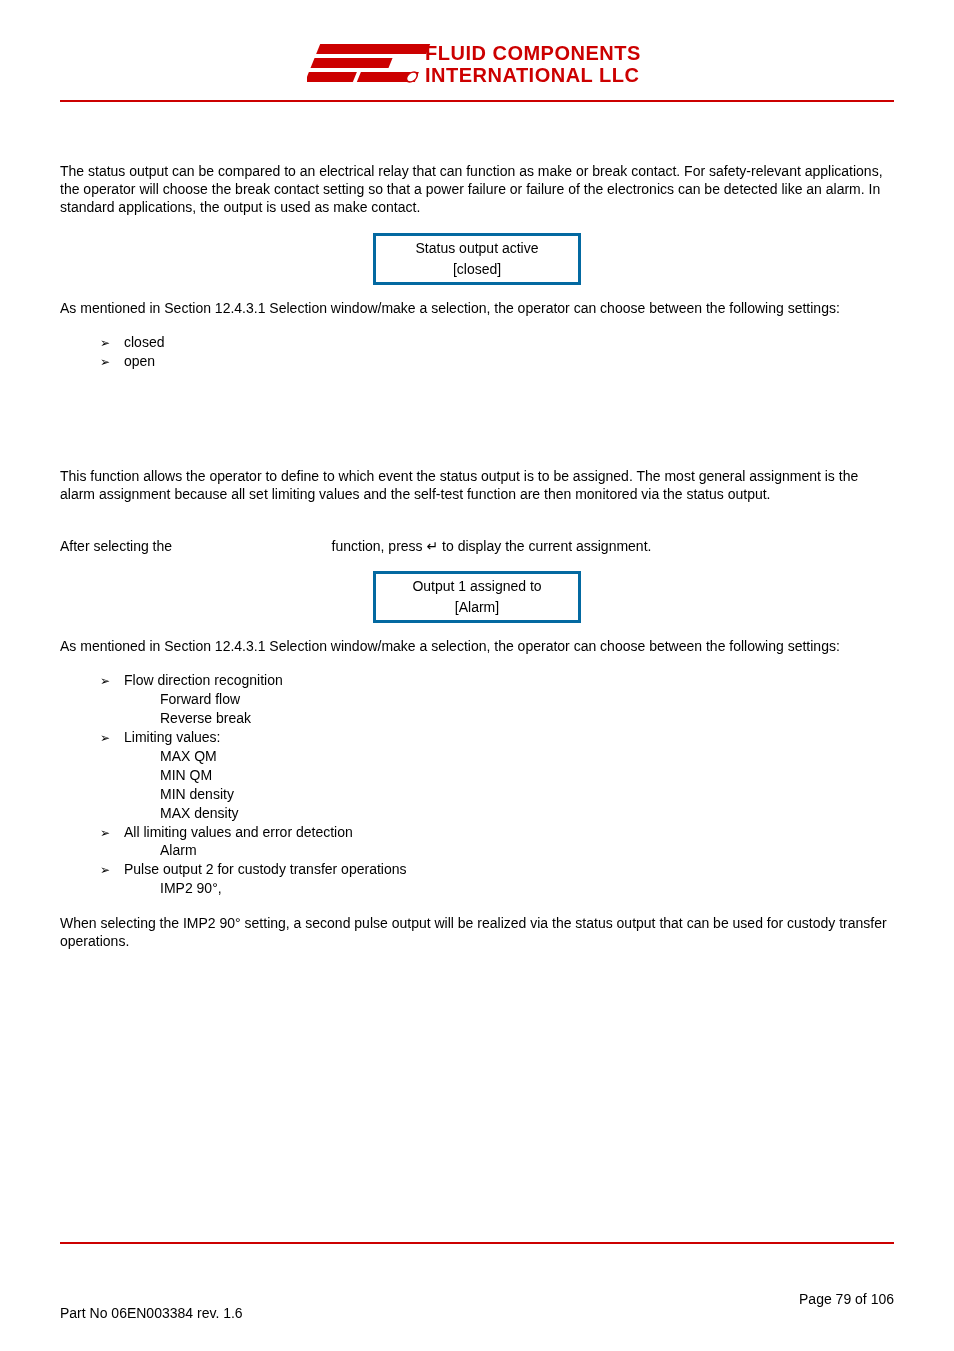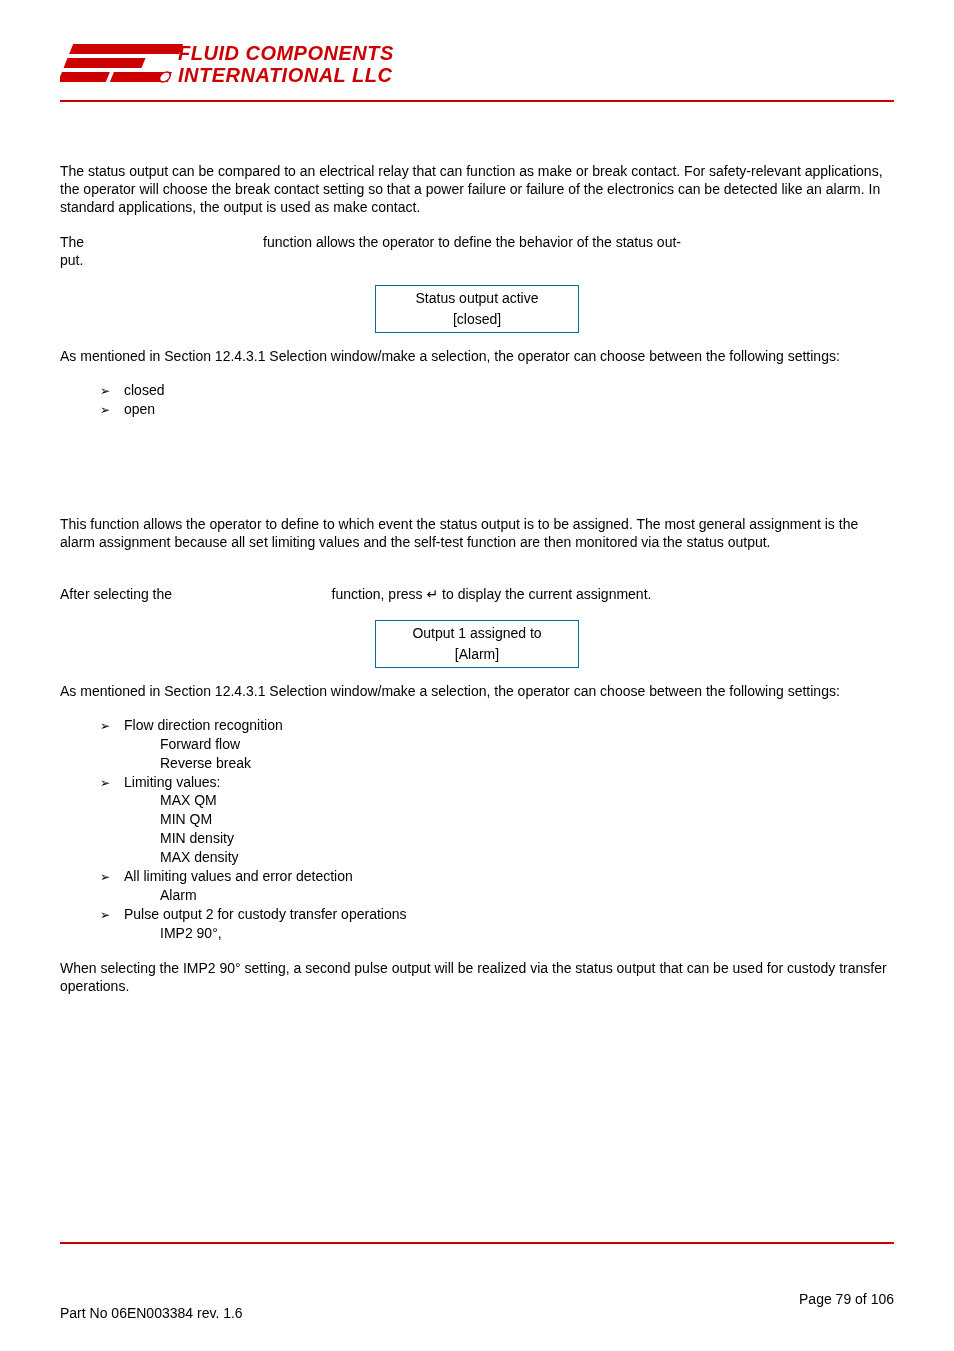--- a/index.html
+++ b/index.html
@@ -12,24 +12,23 @@
   }
   .page {
     width: 954px;
     height: 1351px;
     position: relative;
     box-sizing: border-box;
     padding: 30px 60px 30px 60px;
   }
   .header {
     display: flex;
-    justify-content: flex-start;
+    justify-content: center;
     align-items: center;
     height: 70px;
-    font-style: italic;
   }
   .logo {
     width: 340px;
     height: 46px;
   }
   .hr-red {
     border: none;
     border-top: 2px solid #c00;
     margin: 0 0 60px 0;
   }
@@ -40,21 +39,21 @@
     margin: 0 0 16px 0;
     text-align: left;
   }
   .para-justify {
     text-align: justify;
   }
   .mid-span {
     white-space: pre;
   }
   .display-box {
-    border: 1px solid #0369a1;
+    border: 3px solid #0369a1;
     width: 190px;
     margin: 14px auto 14px auto;
     text-align: center;
     padding: 2px 6px;
     line-height: 1.5;
   }
   .bullet-list {
     margin: 0 0 16px 40px;
   }
   .bullet-row {
@@ -115,24 +114,20 @@
       </g>
     </svg>
   </div>
 
   <hr class="hr-red">
 
   <div class="content">
 
     <p class="para">The status output can be compared to an electrical relay that can function as make or break contact. For safety-relevant applications, the operator will choose the break contact setting so that a power failure or failure of the electronics can be detected like an alarm. In standard applications, the output is used as make contact.</p>
 
-    <p class="para">
-      <span>The</span><span class="mid-span">                                              </span><span>function allows the operator to define the behavior of the status out-</span><br>
-      <span>put.</span>
-    </p>
 
     <div class="display-box">
       <div>Status output active</div>
       <div>[closed]</div>
     </div>
 
     <p class="para">As mentioned in Section 12.4.3.1 Selection window/make a selection, the operator can choose between the following settings:</p>
 
     <div class="bullet-list">
       <div class="bullet-row">

